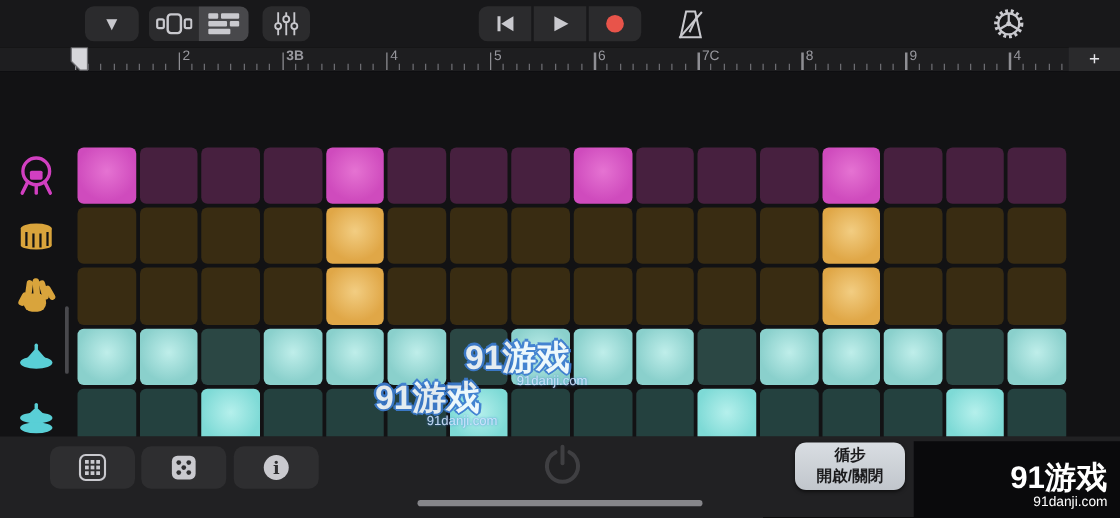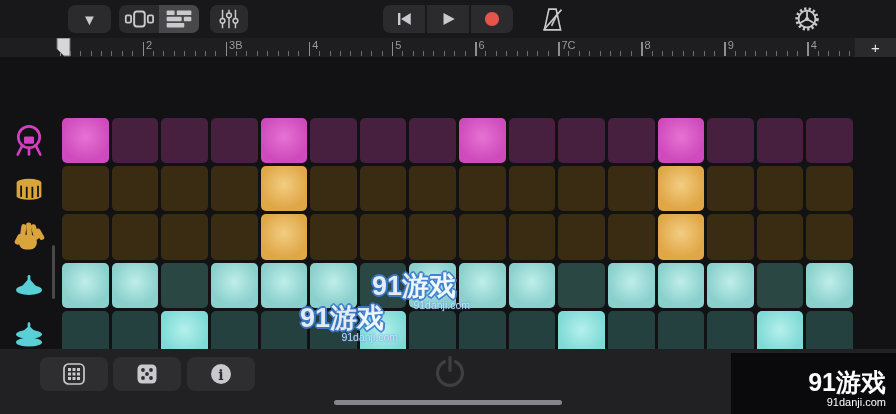--- a/index.html
+++ b/index.html
@@ -125,21 +125,21 @@
       <line x1="14" y1="14" x2="14" y2="6.2" stroke="#c9c9ce" stroke-width="1.8"></line>
       <line x1="14" y1="14" x2="7.2" y2="18" stroke="#c9c9ce" stroke-width="1.8"></line>
       <line x1="14" y1="14" x2="20.8" y2="18" stroke="#c9c9ce" stroke-width="1.8"></line>
     </svg>
   </div>
 </div>
 
 <div class="abs" id="ruler">
   <div style="position:absolute;inset:0;">
       <span class="bar-label" style="left: 146px;">2</span>
-      <span class="bar-label" style="left: 229.1px;">3B</span>
+      <span class="bar-label" style="left: 229.1px; font-weight: bold;">3B</span>
       <span class="bar-label" style="left: 312.2px;">4</span>
       <span class="bar-label" style="left: 395.3px;">5</span>
       <span class="bar-label" style="left: 478.4px;">6</span>
       <span class="bar-label" style="left: 561.5px;">7C</span>
       <span class="bar-label" style="left: 644.6px;">8</span>
       <span class="bar-label" style="left: 727.7px;">9</span>
       <span class="bar-label" style="left: 810.8px;">4</span>
     </div>
   <div style="position:absolute;inset:0;">
       <i class="tick major" style="left: 59.5px;"></i>
@@ -444,20 +444,24 @@
     </svg>
   </div>
 
   <div id="power">
     <svg width="34" height="36" viewBox="0 0 24 26">
       <path d="M8,5.6 A9,9 0 1 0 16,5.6" fill="none" stroke="#3f3f42" stroke-width="2.3" stroke-linecap="round"></path>
       <line x1="12" y1="2.5" x2="12" y2="12" stroke="#3f3f42" stroke-width="2.3" stroke-linecap="round"></line>
     </svg>
   </div>
 
+  <div id="loop-btn">
+    <span>循步</span>
+    <span>開啟/關閉</span>
+  </div>
 
   <div id="corner-panel"></div>
   <div id="wm-corner">
     <div class="logo">91游戏</div>
     <div class="site">91danji.com</div>
   </div>
 
   <div id="home-indicator"></div>
 </div>
 

